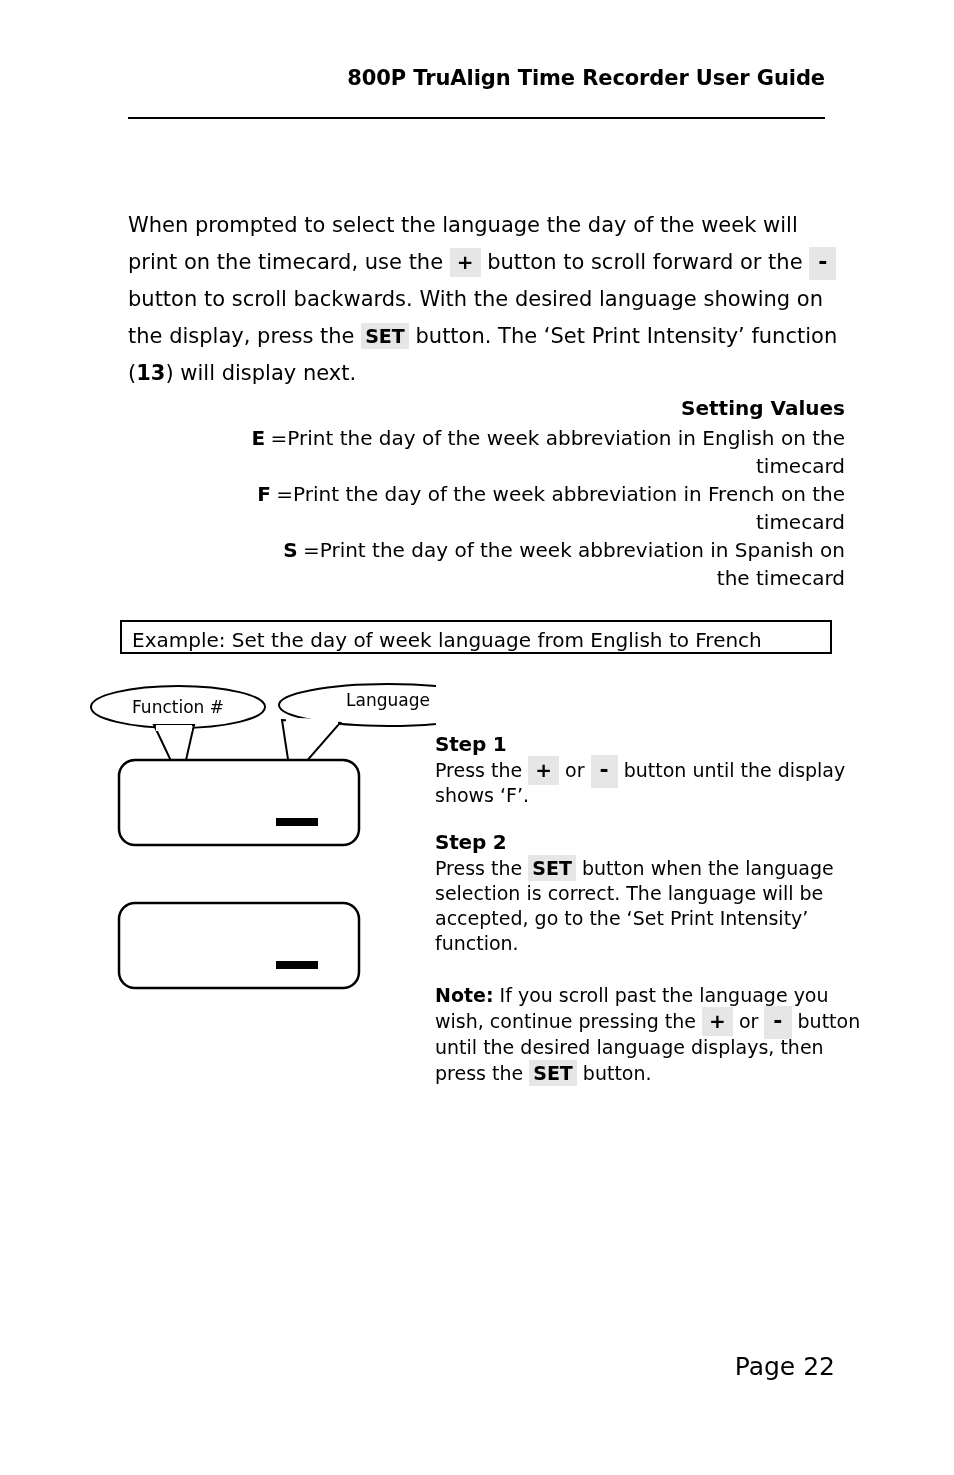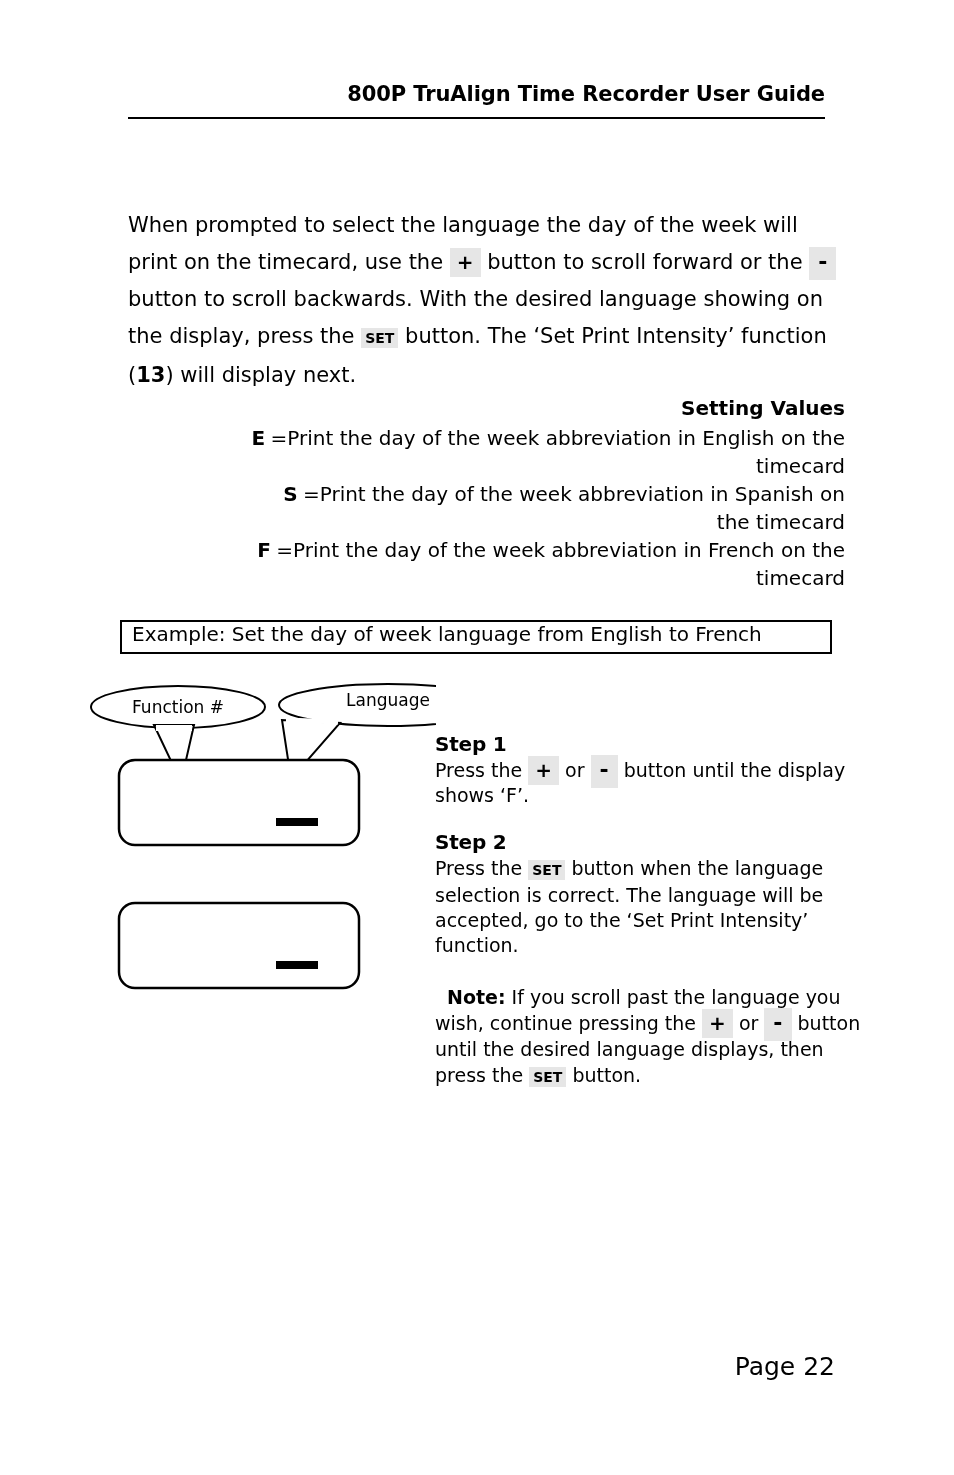--- a/index.html
+++ b/index.html
@@ -17,21 +17,21 @@
     width: 954px;
     height: 1475px;
     background: #ffffff;
     overflow: hidden;
   }
 
   
   .header-title {
     position: absolute;
     left: 128px;
-    top: 82px;
+    top: 66px;
     width: 697px;
     text-align: right;
     font-size: 21px;
     font-weight: bold;
     letter-spacing: -0.1px;
     white-space: nowrap;
   }
   .header-rule {
     position: absolute;
     left: 128px;
@@ -64,21 +64,21 @@
 
   
   .key {
     background: #e6e6e6;
     padding: 2px 7px 3px 7px;
     font-weight: bold;
     white-space: nowrap;
   }
   .key-plus { font-size: 20px; }
   .key-minus { font-size: 22px; padding: 2px 9px 6px 9px; line-height: 0.6; }
-  .key-set { font-size: 14px; padding: 2px 4px 2px 4px; }
+  .key-set { font-size: 19px; padding: 2px 4px 2px 4px; }
 
   
   .setting-values {
     position: absolute;
     left: 215px;
     top: 394px;
     width: 630px;
     font-size: 20px;
     line-height: 28px;
     text-align: right;
@@ -104,21 +104,21 @@
 
   
   .example-box {
     position: absolute;
     left: 120px;
     top: 620px;
     width: 712px;
     height: 34px;
     border: 2px solid #000000;
     display: flex;
-    align-items: flex-start;
+    align-items: flex-end;
     padding-left: 10px;
     box-sizing: border-box;
   }
   .example-box .example-text {
     font-size: 20px;
     white-space: nowrap;
   }
 
   
   .diagram {
@@ -153,21 +153,21 @@
     line-height: 25px;
     margin: 0;
   }
   .step-block-2 { margin-top: 22px; }
   .note-block { margin-top: 26px; }
   .note-body {
     font-size: 19px;
     line-height: 26px;
     margin: 0;
   }
-  .note-lead { font-weight: bold; margin-left: 12px; }
+  .note-lead { font-weight: bold; }
 
   
   .page-number {
     position: absolute;
     left: 128px;
     top: 1352px;
     width: 707px;
     text-align: right;
     font-size: 25px;
     white-space: nowrap;
@@ -187,25 +187,25 @@
   </div>
 
   <div class="setting-values">
     <div class="sv-title">Setting Values</div>
 
     <div class="sv-row">
       <span class="sv-code">E</span><span class="sv-eq">=</span><span>Print the day of the week abbreviation in English on the timecard</span>
     </div>
 
     <div class="sv-row">
+      <span class="sv-code">F</span><span class="sv-eq">=</span><span>Print the day of the week abbreviation in French on the timecard</span>
+    </div>
+
+    <div class="sv-row">
       <span class="sv-code">S</span><span class="sv-eq">=</span><span>Print the day of the week abbreviation in Spanish on the timecard</span>
-    </div>
-
-    <div class="sv-row">
-      <span class="sv-code">F</span><span class="sv-eq">=</span><span>Print the day of the week abbreviation in French on the timecard</span>
     </div>
   </div>
 
   <div class="example-box">
     <span class="example-text">Example: Set the day of week language from English to French</span>
   </div>
 
   <div class="diagram">
     <svg width="360" height="330" viewBox="0 0 360 330" xmlns="http://www.w3.org/2000/svg">
 

